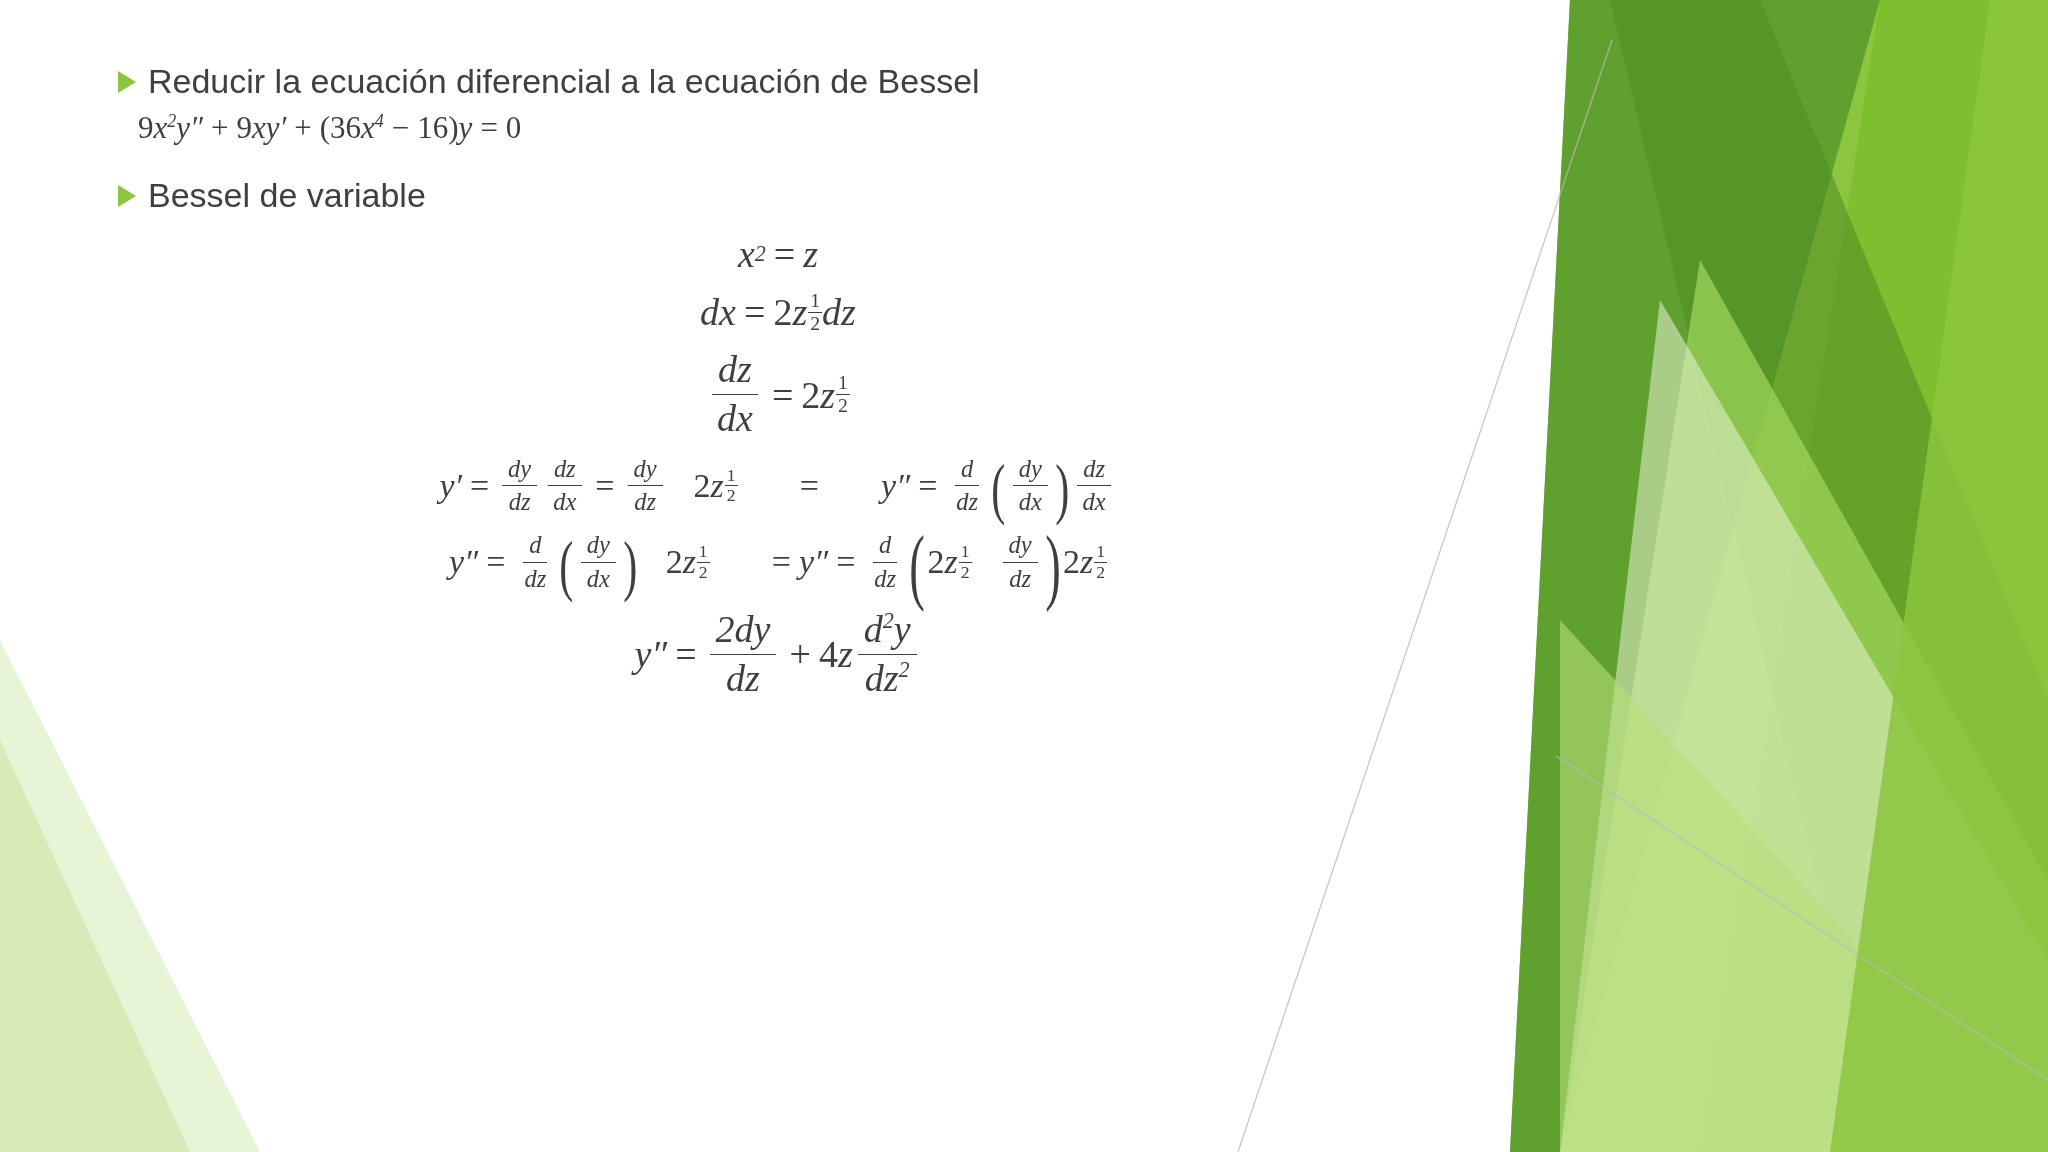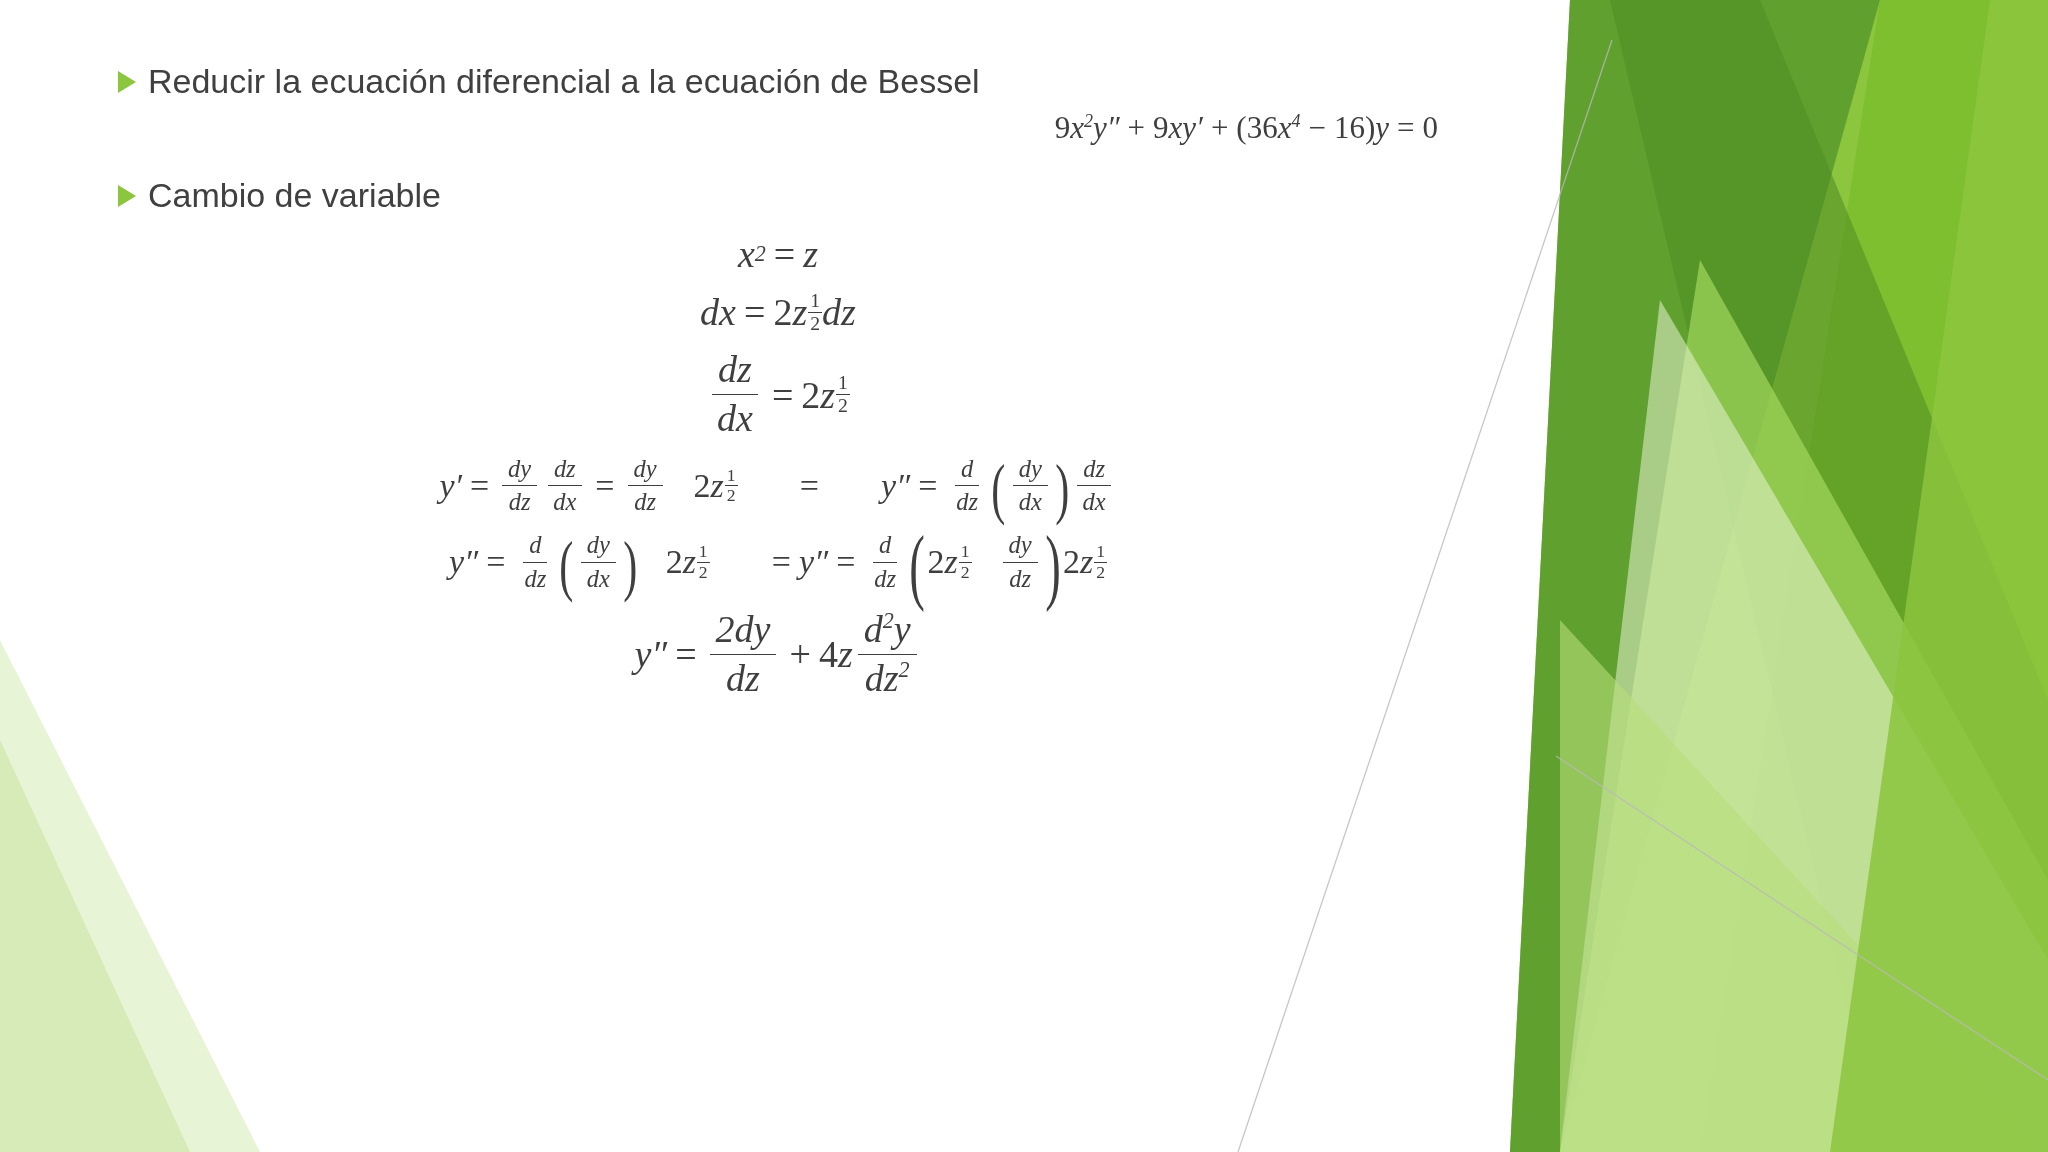--- a/index.html
+++ b/index.html
@@ -58,21 +58,21 @@
     border-left: 18px solid #8CC63E;
   }
   .bullet-text {
     font-size: 34px;
     line-height: 46px;
     color: #404040;
     font-family: "Liberation Sans", sans-serif;
   }
 
   .eq-line {
-    text-align: right;
+    text-align: left;
     font-family: "Liberation Serif", serif;
     font-style: italic;
     color: #3f3f3f;
   }
   .eq-main {
     font-size: 31px;
     margin: 4px 0 26px 0;
     padding-left: 20px;
   }
   .eq-block {
@@ -185,21 +185,21 @@
     </div>
 
     <div class="eq-line eq-main">
       <span class="upr">9</span><span>x</span><sup class="exp">2</sup><span>y</span><span>″</span><span class="op">+</span><span class="upr">9</span><span>x</span><span>y</span><span>′</span><span class="op">+</span><span class="upr">(</span><span class="upr">36</span><span>x</span><sup class="exp">4</sup><span class="op">−</span><span class="upr">16</span><span class="upr">)</span><span>y</span><span class="op">=</span><span class="upr">0</span>
     </div>
 
     <div class="bullet-row">
       <div class="bullet-marker">
           <div class="tri"></div>
         </div>
-      <div class="bullet-text">Cambio de variable</div>
+      <div class="bullet-text">Bessel de variable</div>
     </div>
 
     <div class="eq-block">
 
       <div class="eq-row eq-big">
         <span>x</span>
           <sup class="exp">2</sup>
           <span class="op">=</span>
           <span>z</span>
       </div>

